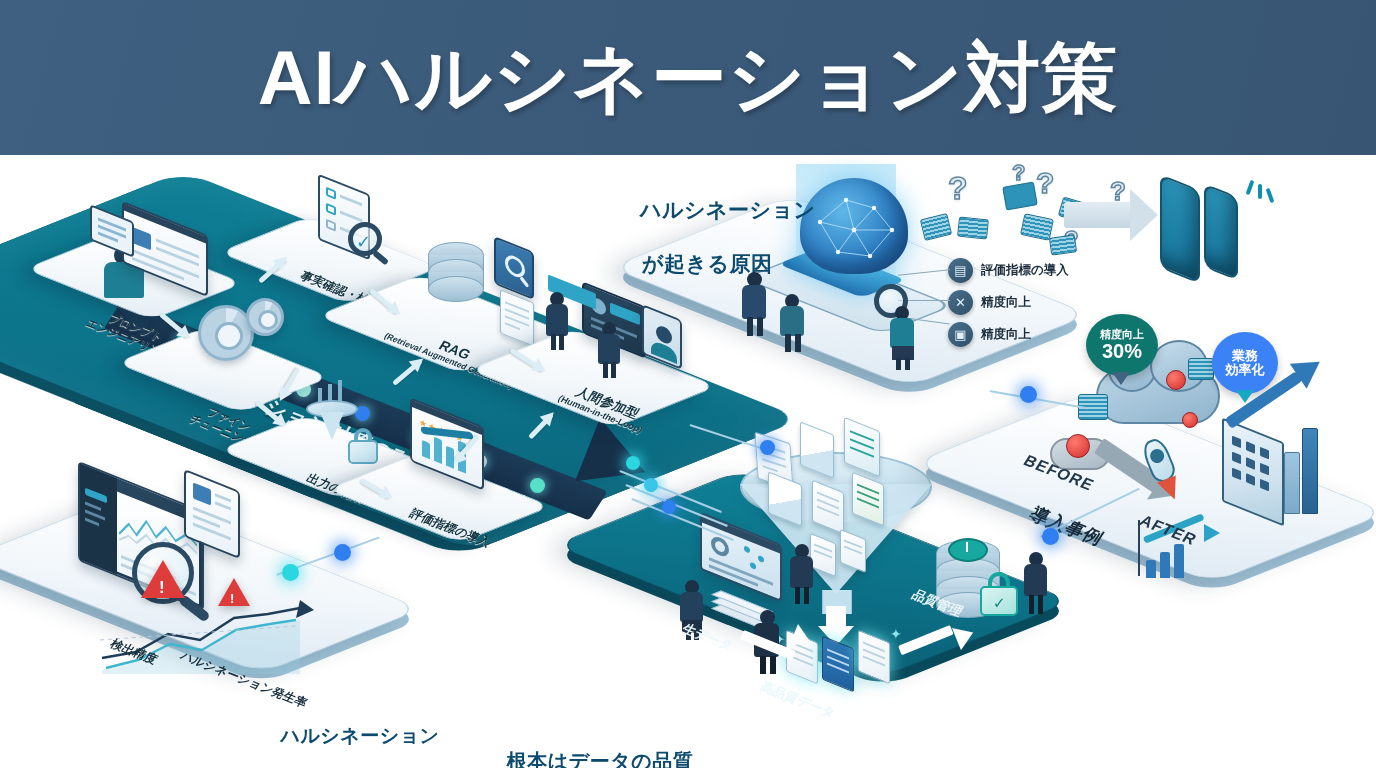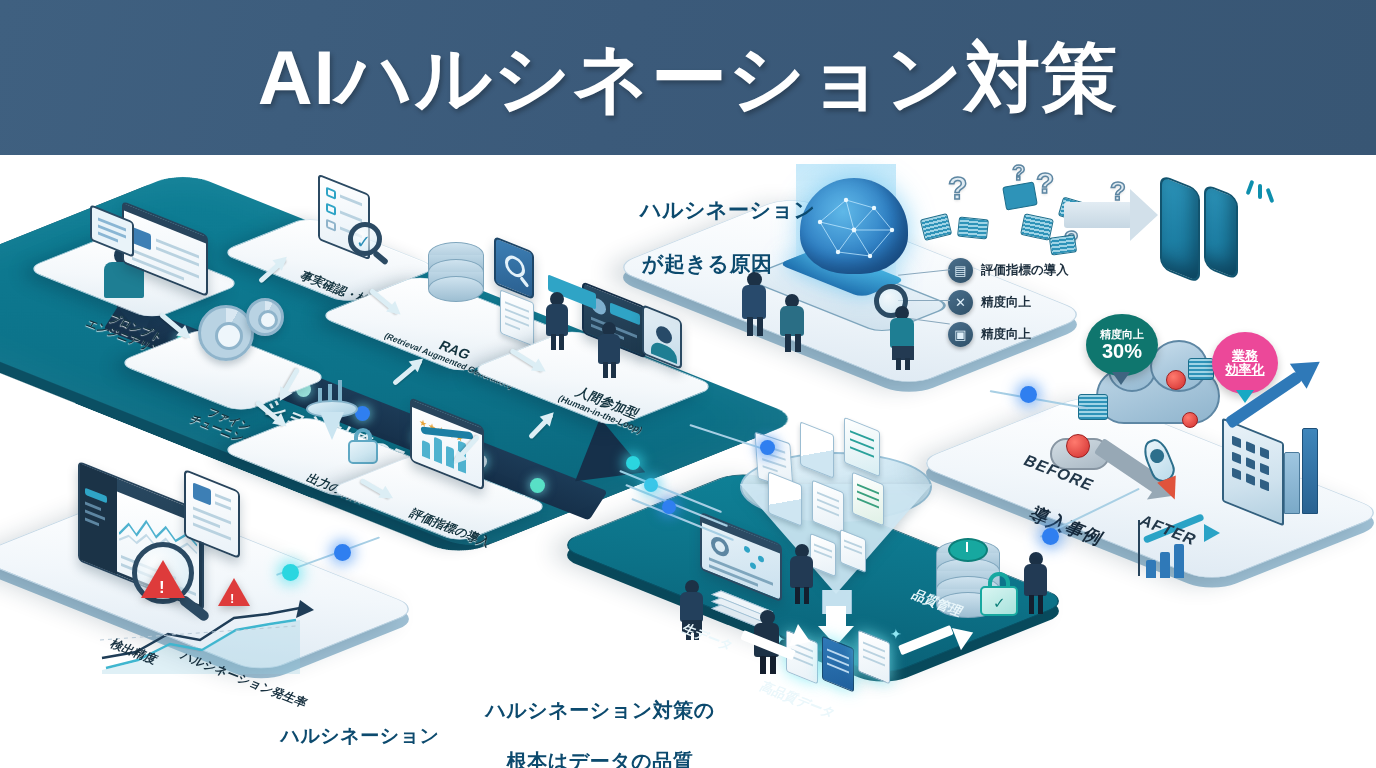--- a/index.html
+++ b/index.html
@@ -346,21 +346,21 @@
   }
 
   
   .bubble {
     position: absolute;
     border-radius: 50%;
     display: flex; flex-direction: column; align-items: center; justify-content: center;
     color: #ffffff; font-weight: 700; text-align: center; line-height: 1.1;
   }
   .bubble.navy { background: #0f766e; box-shadow: 0 4px 8px rgba(0,0,0,.22); }
-  .bubble.cyan { background: #ec4899; box-shadow: 0 4px 8px rgba(0,0,0,.22); text-decoration: underline; }
+  .bubble.cyan { background: #3b82f6; box-shadow: 0 4px 8px rgba(0,0,0,.22); }
   .bubble::after {
     content: ""; position: absolute; bottom: -9px; left: 36%;
     border-left: 9px solid transparent; border-right: 9px solid transparent;
     border-top: 13px solid currentColor;
   }
   .bubble.navy::after { color: #3f6480; }
   .bubble.cyan::after { color: #16a9c4; }
 
   
   .cloud {
@@ -857,21 +857,21 @@
     <div style="position:absolute;left:744px;top:630px;width:56px;height:10px;background:#ffffff;transform:rotate(22deg);transform-origin:left top;border-radius:2px;"></div>
     <div style="position:absolute;left:798px;top:624px;width:0;height:0;border-left:18px solid #ffffff;border-top:12px solid transparent;border-bottom:12px solid transparent;transform:rotate(22deg);transform-origin:left top;"></div>
     <div style="position:absolute;left:898px;top:646px;width:56px;height:10px;background:#ffffff;transform:rotate(-22deg);transform-origin:left top;border-radius:2px;"></div>
     <div style="position:absolute;left:952px;top:628px;width:0;height:0;border-left:18px solid #ffffff;border-top:12px solid transparent;border-bottom:12px solid transparent;transform:rotate(-22deg);transform-origin:left top;"></div>
 
     <div class="panel-label" style="left:688px; top:620px; font-size:13px; color:#eaf7fb;">生データ</div>
     <div class="panel-label" style="left:766px; top:678px; font-size:13px; color:#eaf7fb;">高品質データ</div>
     <div class="panel-label" style="left:918px; top:586px; font-size:13px; color:#eaf7fb;">品質管理</div>
 
     <div class="caption" style="left:450px; top:672px; width:300px; font-size:20px;">
-      <span>ハルシネーション対策の</span><br>
+      <br>
       <span>根本はデータの品質</span>
     </div>
   </div>
 
   <div>
     <div class="panel-edge" style="left:1000px; top:410px; width:300px; height:176px;"></div>
     <div class="panel" style="left:1000px; top:400px; width:300px; height:176px;"></div>
 
     <div class="cloud" style="left:1096px; top:368px; width:124px; height:56px;">
       <div class="puff" style="left:10px;top:-22px;width:48px;height:44px;"></div>

